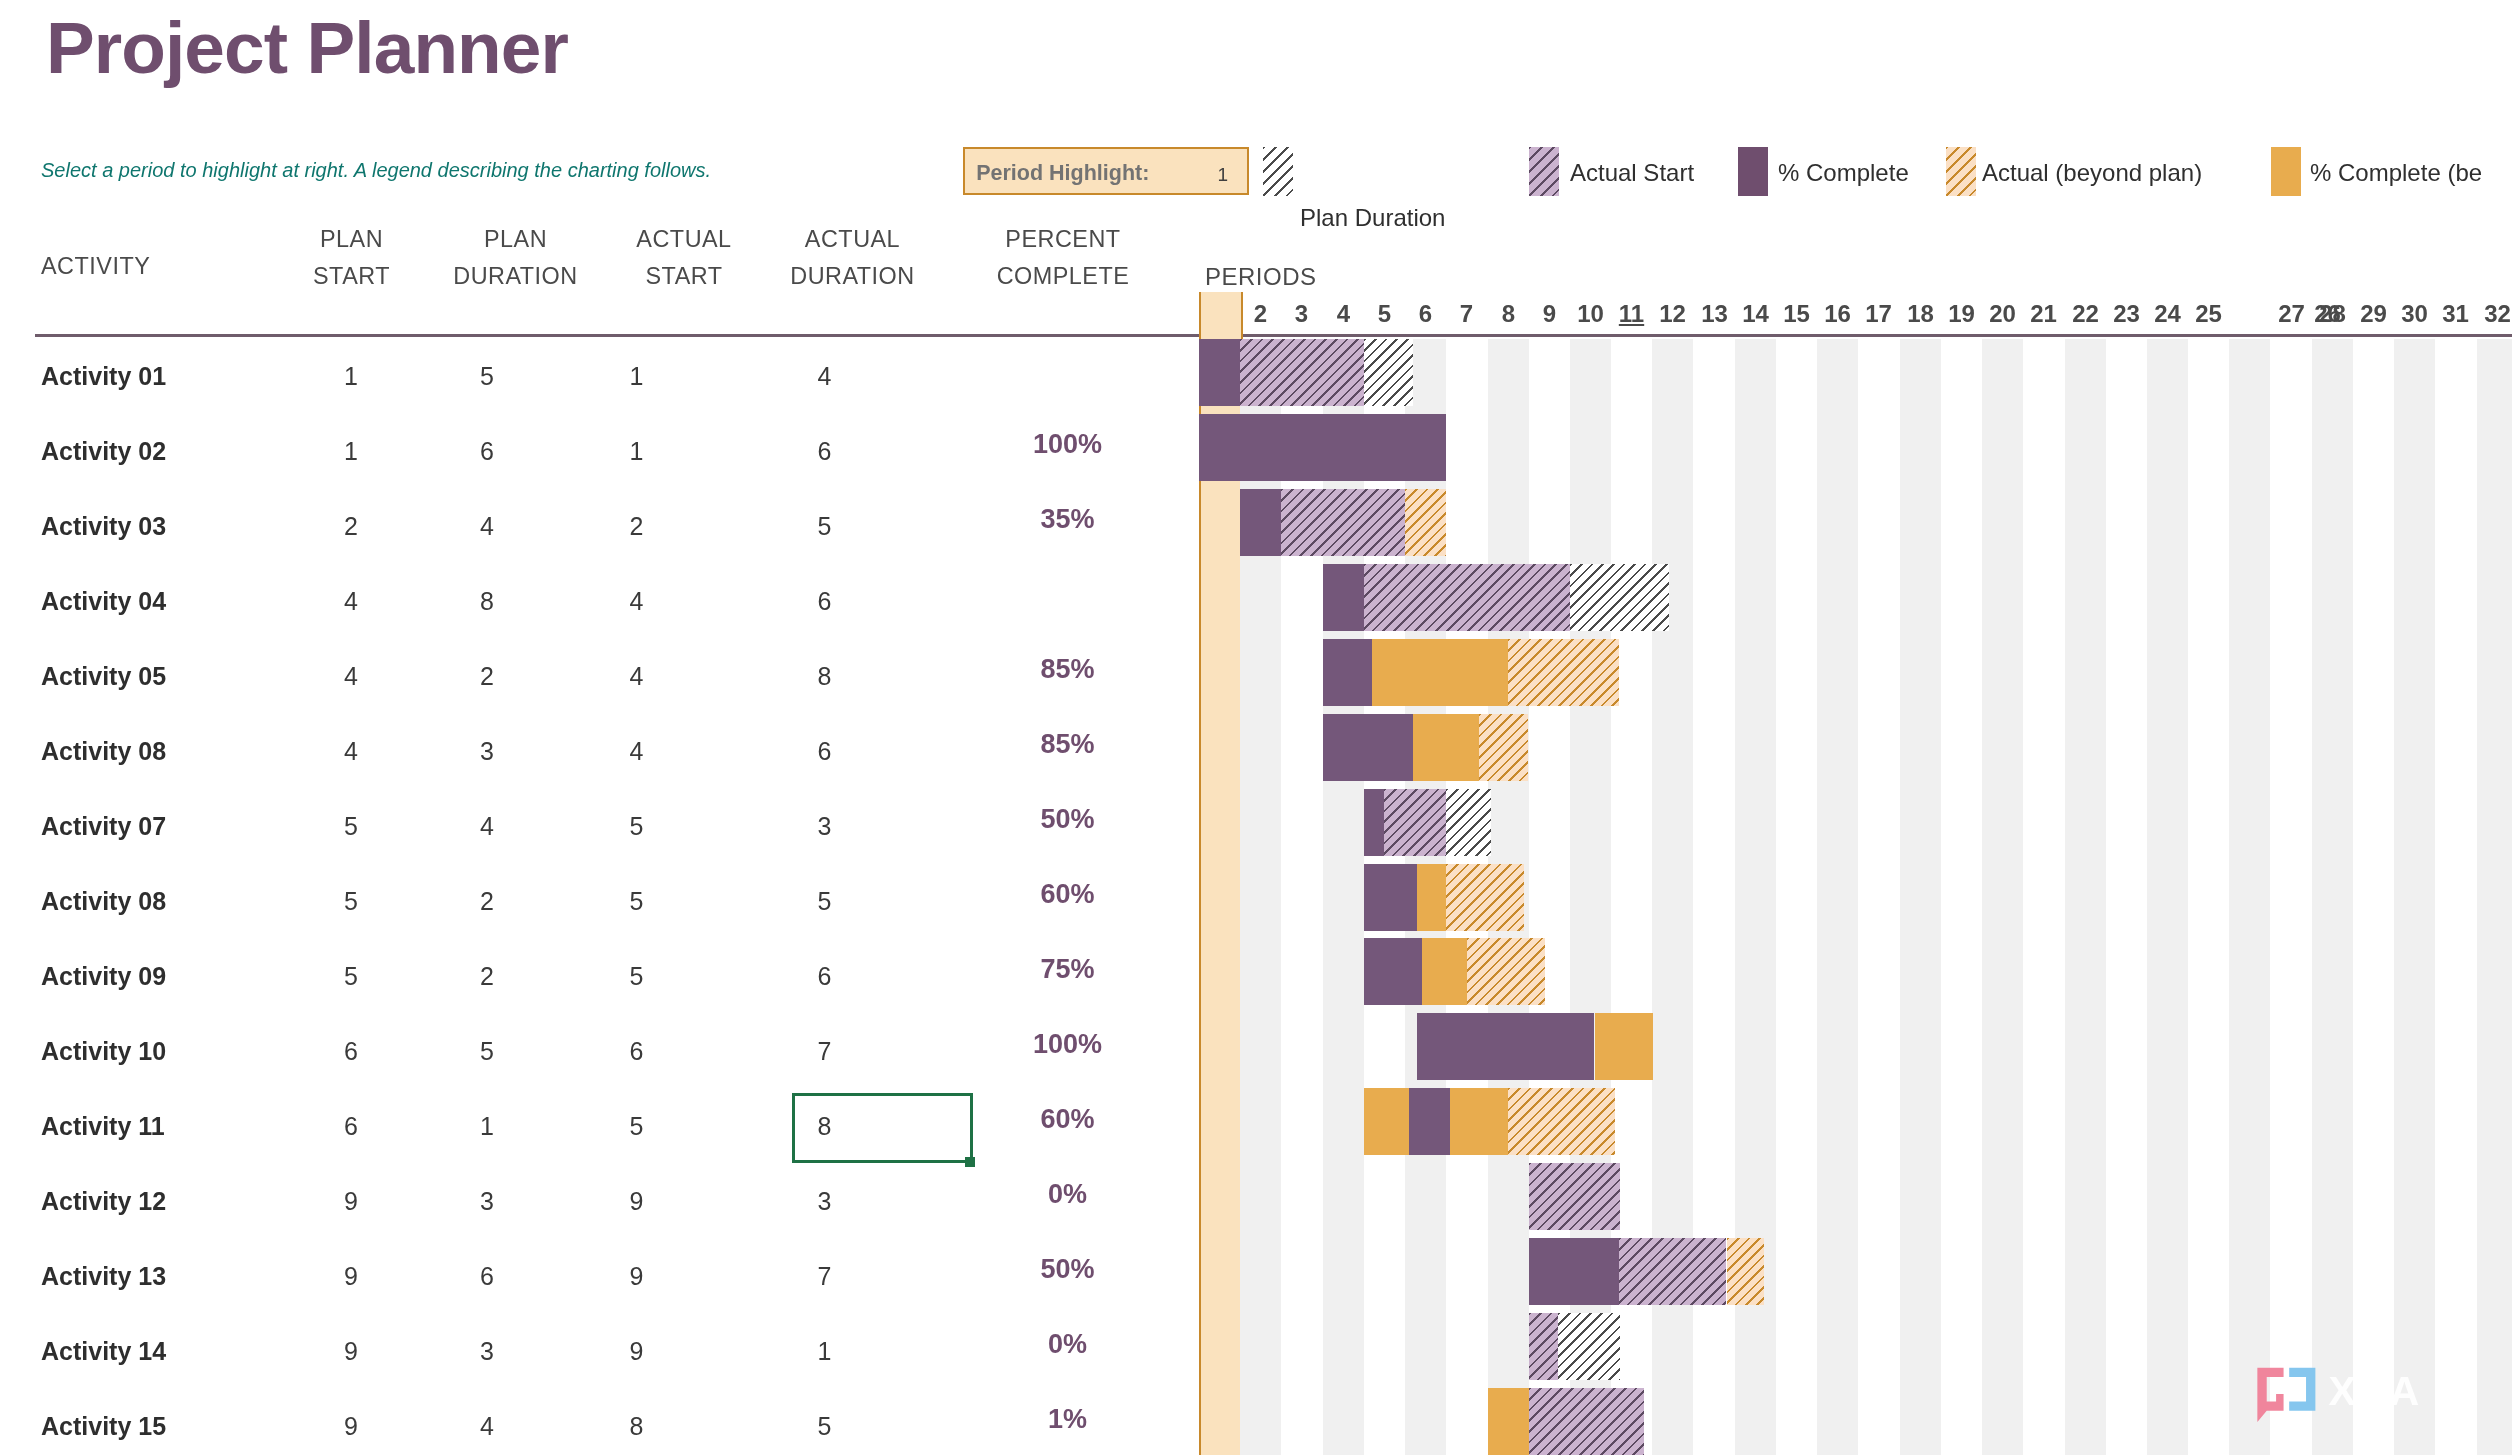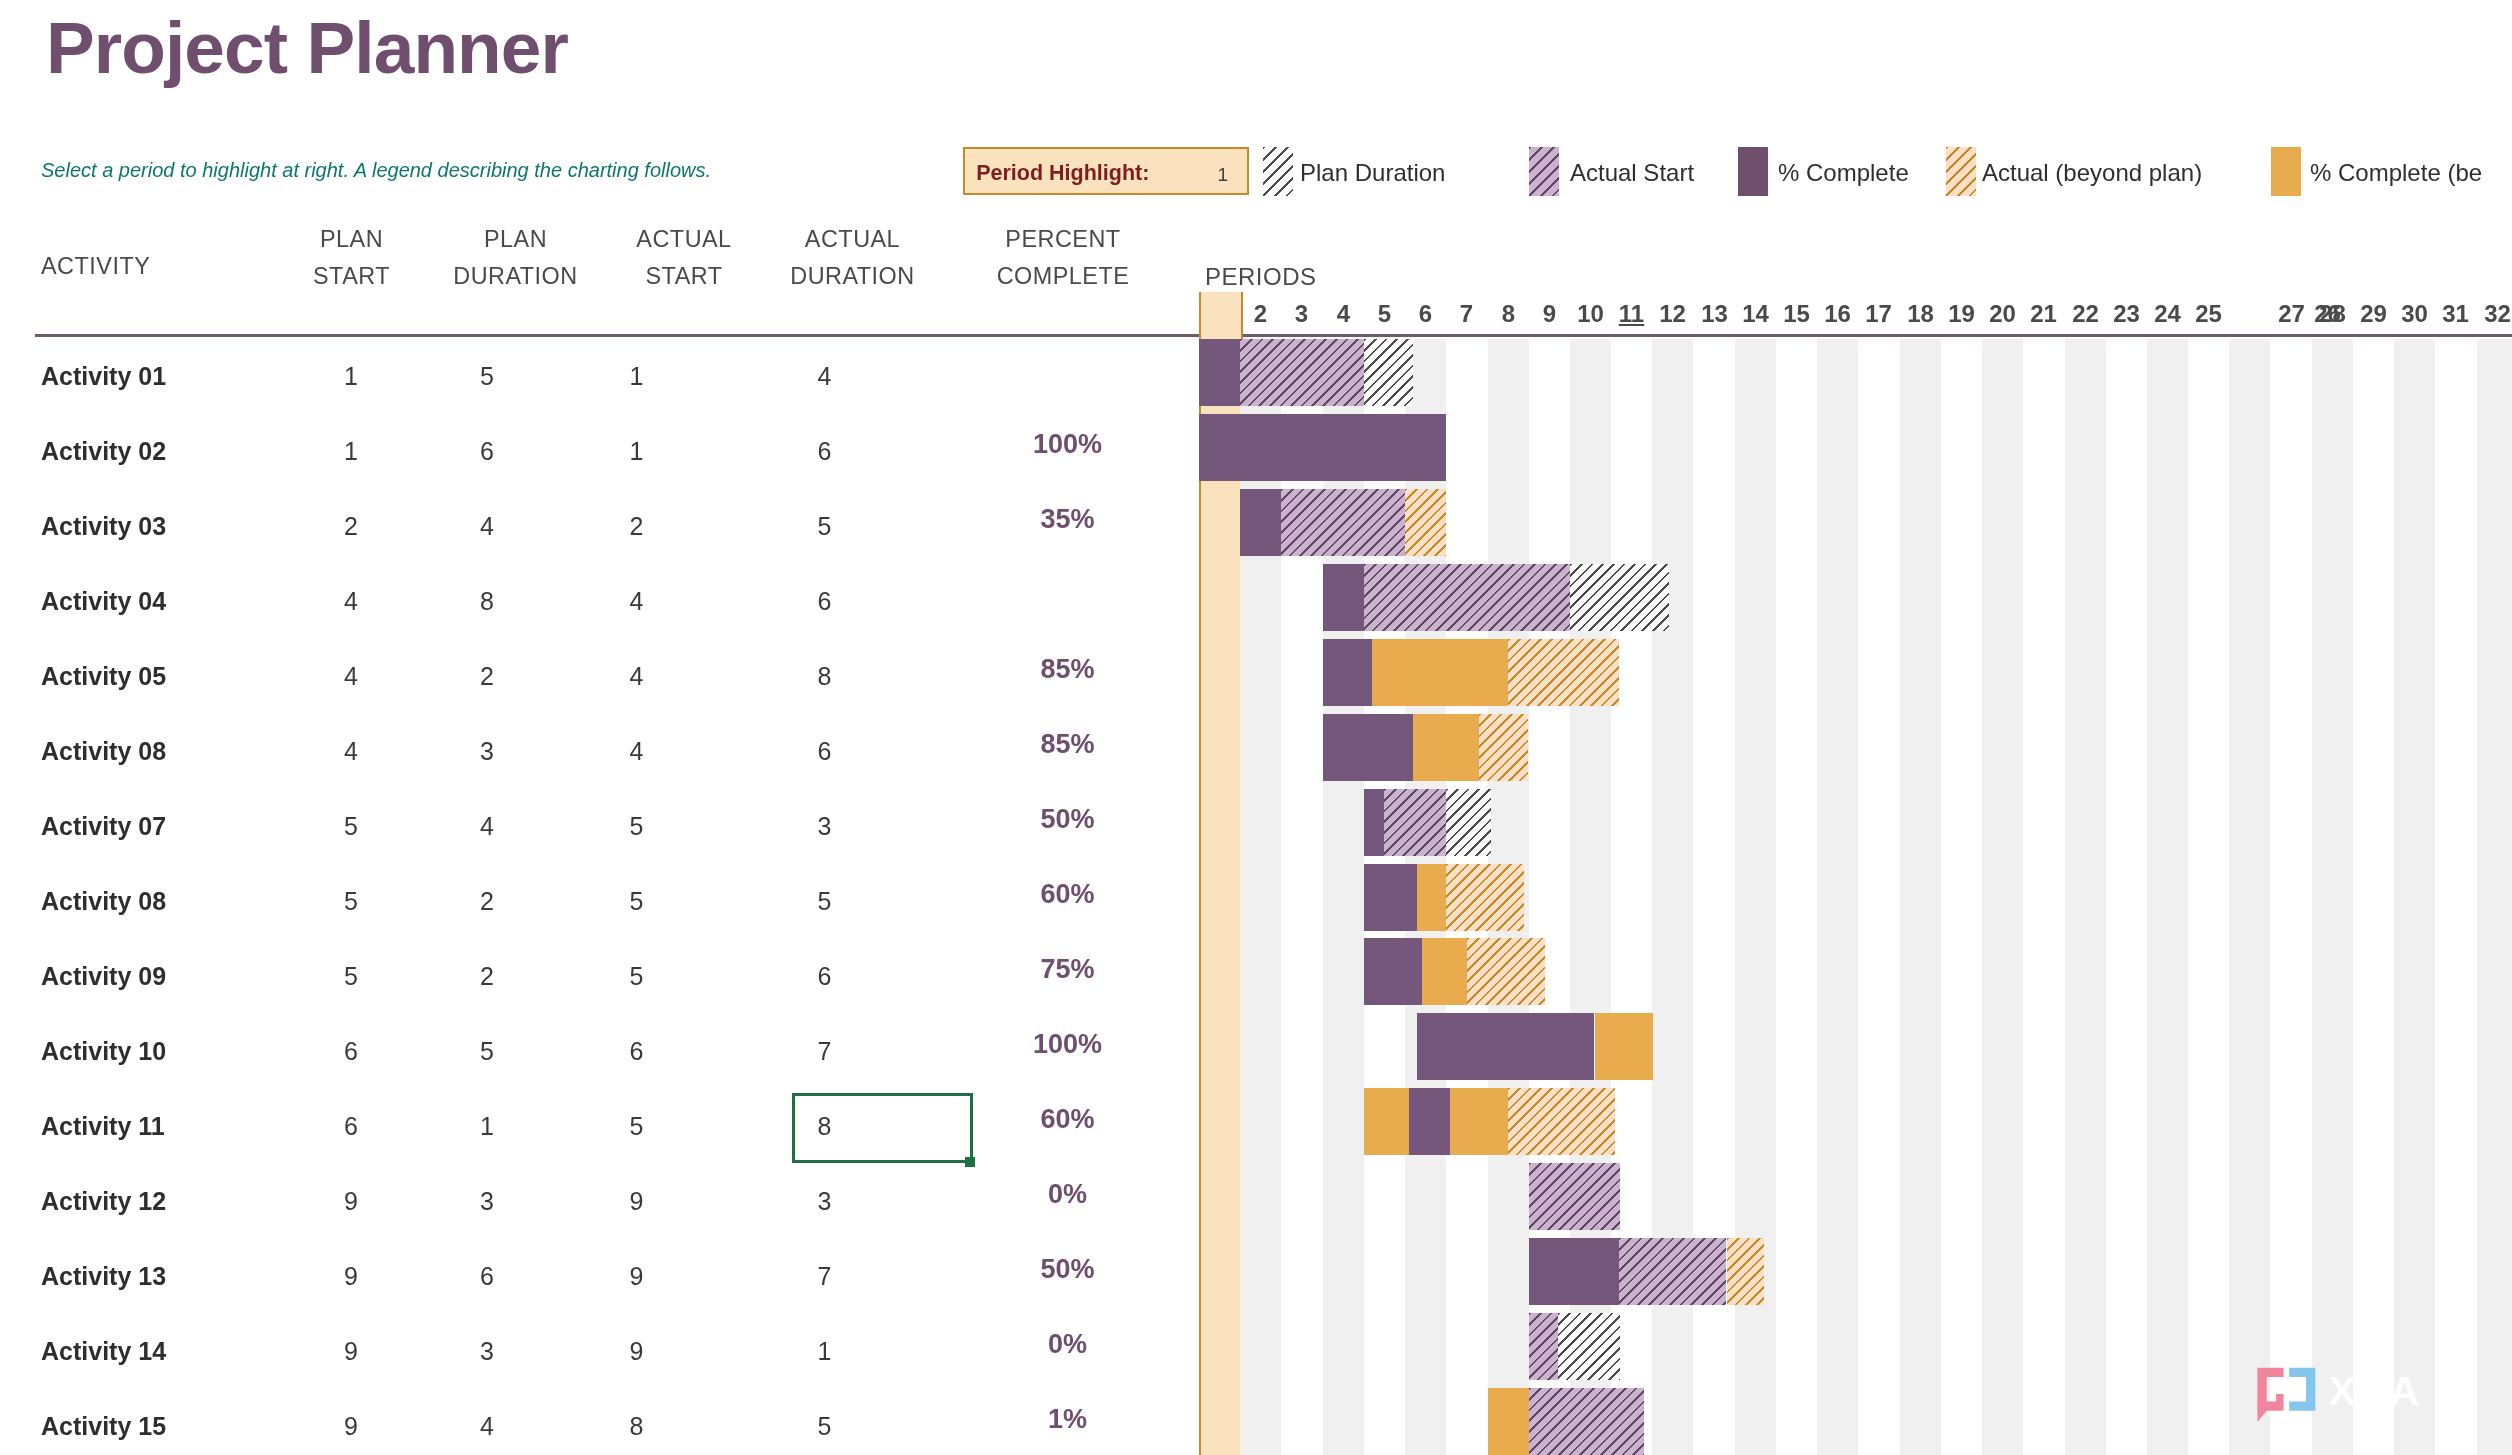--- a/index.html
+++ b/index.html
@@ -23,21 +23,21 @@
     font-size:20px;font-style:italic;color:#0f766e;white-space:nowrap;
   }
 
   
   #ph-box{
     position:absolute;left:963px;top:147px;width:286px;height:48px;
     background:#FAE2BE;border:2.8px solid #C8892B;box-sizing:border-box;
   }
   #ph-label{
     position:absolute;left:11.2px;top:12px;
-    font-size:21.5px;font-weight:700;color:#7f1d1d;white-space:nowrap;
+    font-size:21.5px;font-weight:700;color:#737373;white-space:nowrap;
   }
   #ph-value{
     position:absolute;right:19px;top:15px;
     font-size:19px;color:#3F3F3F;
   }
 
   
   .lg-item{position:absolute;top:147px;height:49px;}
   .lg-sw{position:absolute;left:0;top:0;width:30px;height:49px;}
   .lg-txt{
@@ -153,21 +153,21 @@
   <div id="subtitle">Select a period to highlight at right.  A legend describing the charting follows.</div>
 
   <div id="ph-box">
     <span id="ph-label">Period Highlight:</span>
     <span id="ph-value">1</span>
   </div>
 
   <div id="legend-container">
       <div class="lg-item" style="left: 1263px;">
         <div class="lg-sw sw-plan"></div>
-        <div class="lg-txt" style="left: 37px;">Plan Duration</div>
+        <div class="lg-txt" style="left: 37px; margin-top: 45px;">Plan Duration</div>
       </div>
       <div class="lg-item" style="left: 1529px;">
         <div class="lg-sw sw-actual-start"></div>
         <div class="lg-txt" style="left: 41px;">Actual Start</div>
       </div>
       <div class="lg-item" style="left: 1738px;">
         <div class="lg-sw sw-complete"></div>
         <div class="lg-txt" style="left: 40px;">% Complete</div>
       </div>
       <div class="lg-item" style="left: 1946px;">

